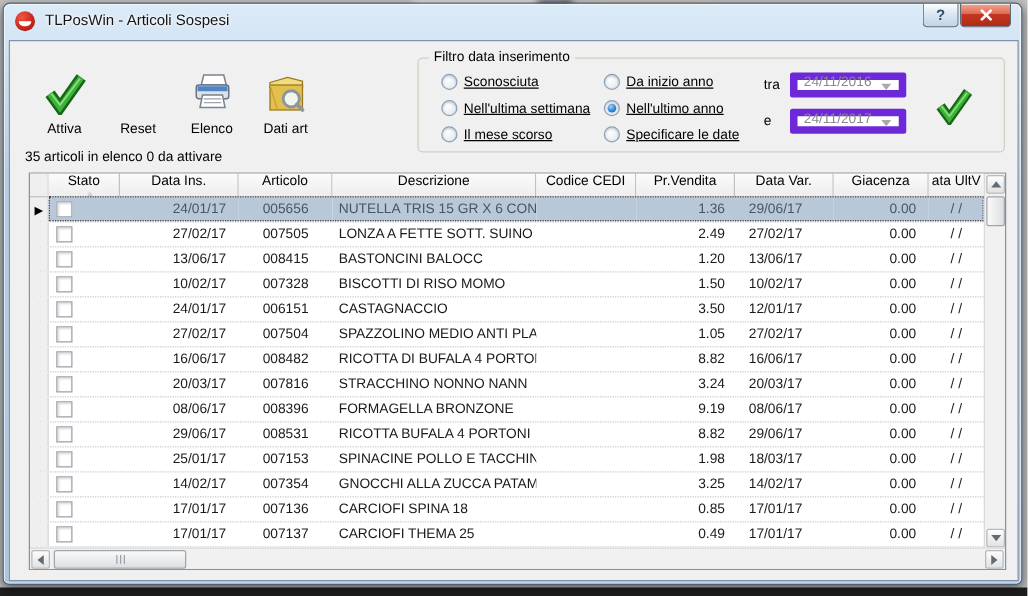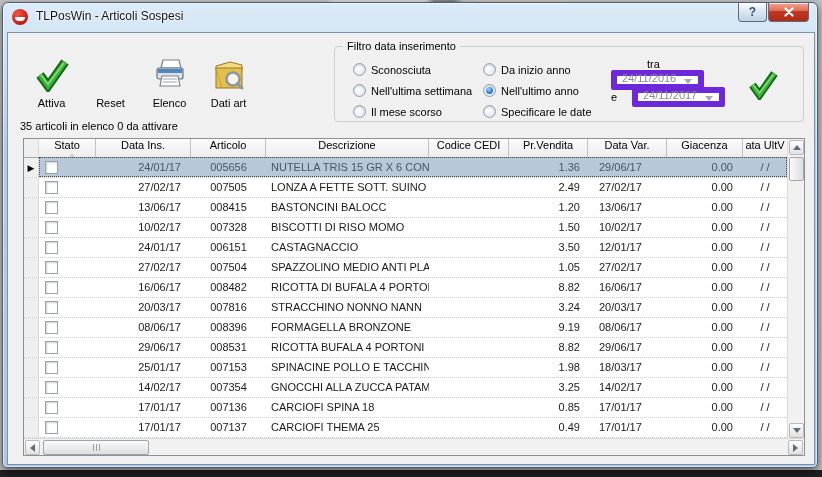--- a/index.html
+++ b/index.html
@@ -42,29 +42,29 @@
   .tb-icon { width:40px; height:40px; display:flex; align-items:center; justify-content:center; }
   .tb-label { font-size:11px; color:#000; margin-top:2px; white-space:nowrap; }
 
   
   .groupbox { position:absolute; left:326px; top:13px; width:470px; height:76px;
     border:1px solid #cfcfc3; border-radius:4px; }
   .gb-legend { position:absolute; left:8px; top:-7px; background:#f0f0f0; padding:0 4px;
     font-size:11px; color:#000; }
   .radio-col { position:absolute; top:8px; }
   .rc1 { left:18px; } .rc2 { left:148px; }
-  .radio-row { display:flex; align-items:flex-end; height:21px; }
+  .radio-row { display:flex; align-items:center; height:21px;text-decoration:underline; }
   .radio { width:13px; height:13px; border-radius:50%; flex:0 0 13px;
     border:1px solid #8da0b5; background:radial-gradient(circle at 35% 30%, #ffffff, #dfe6ec);
     box-shadow:inset 0 1px 2px rgba(120,140,160,.45); position:relative; }
   .radio.on::after { content:""; position:absolute; left:2px; top:2px; width:7px; height:7px;
     border-radius:50%; background:radial-gradient(circle at 38% 32%, #9ed0f5, #2e7ed0 60%, #1a59a0); }
   .radio-label { font-size:11px; color:#000; margin-left:5px; white-space:nowrap; }
   .date-row { position:absolute; display:flex; align-items:center; }
-  .dr1 { left:276px; top:11px;flex-direction:column; } .dr2 { left:276px; top:40px; }
+  .dr1 { left:276px; top:11px; } .dr2 { left:276px; top:40px; }
   .date-label { font-size:11px; color:#000; width:21px; }
   .combo { width:93px; height:20px; border:6px solid #6d28d9; border-radius:2px; background:#fff;
     display:flex; align-items:flex-end; position:relative; }
   .combo-value { font-size:11px; color:#8a8a8a; padding-left:5px; flex:1; }
   .combo-arrow { width:0; height:0; border-left:4px solid transparent; border-right:4px solid transparent;
     border-top:5px solid #a9a9a9; margin-right:6px; }
   .apply-btn { position:absolute; left:410px; top:20px; width:36px; height:36px;
     display:flex; align-items:center; justify-content:center; }
 
   

